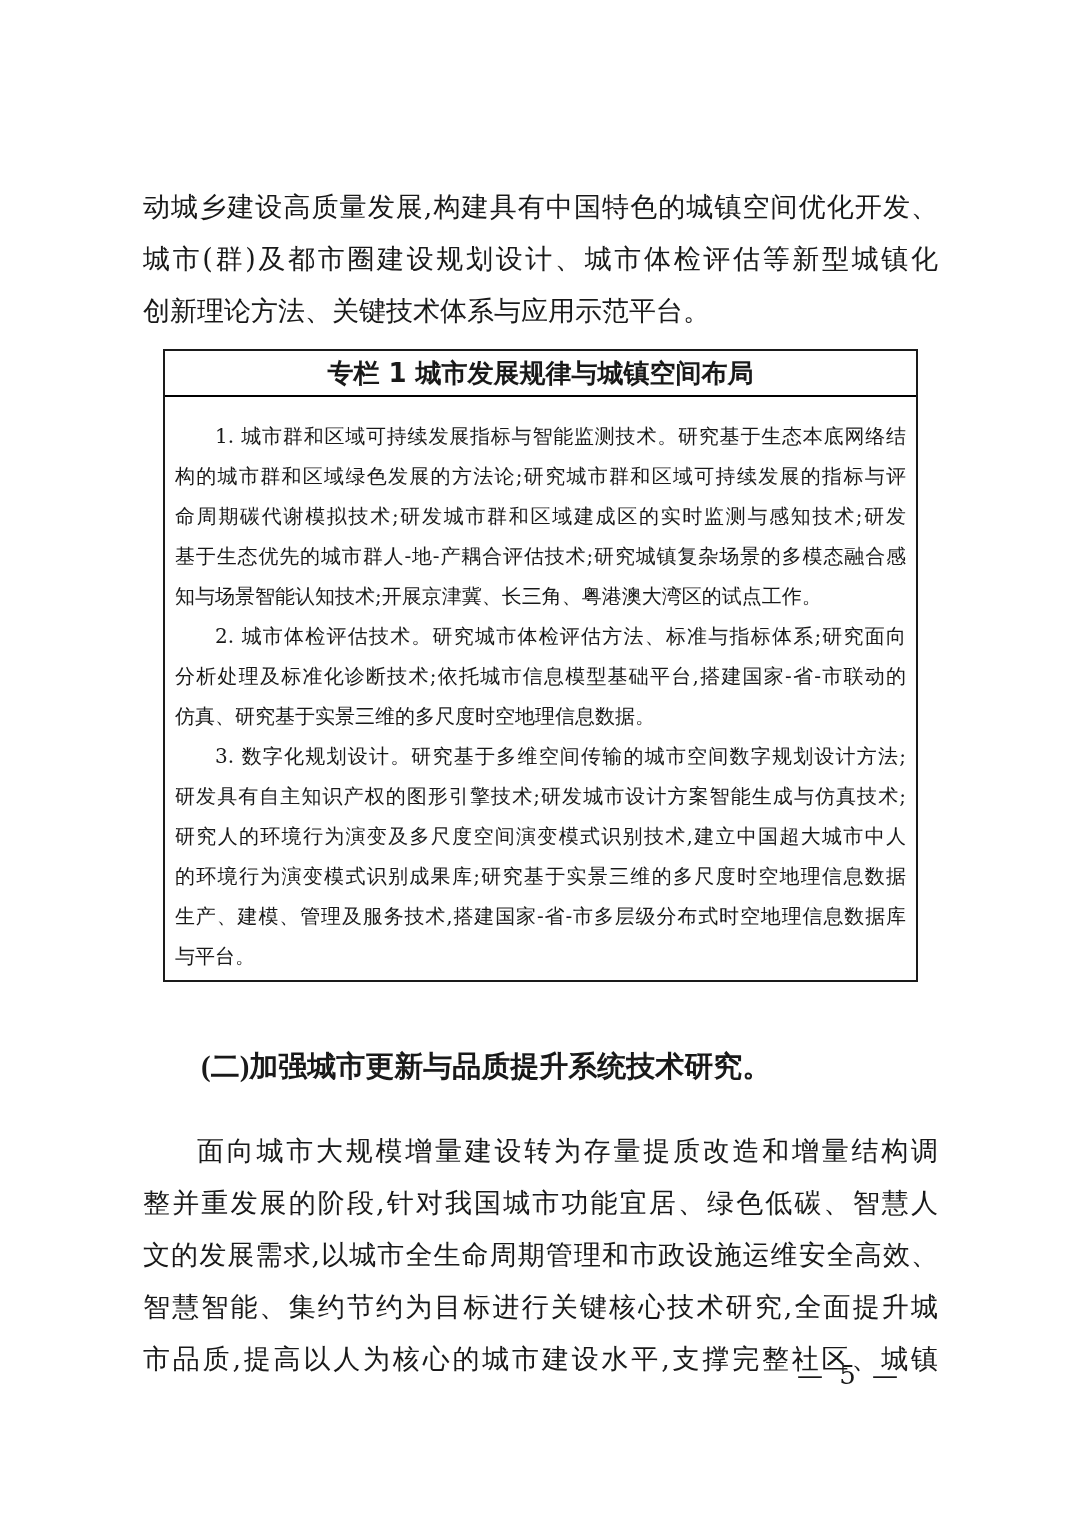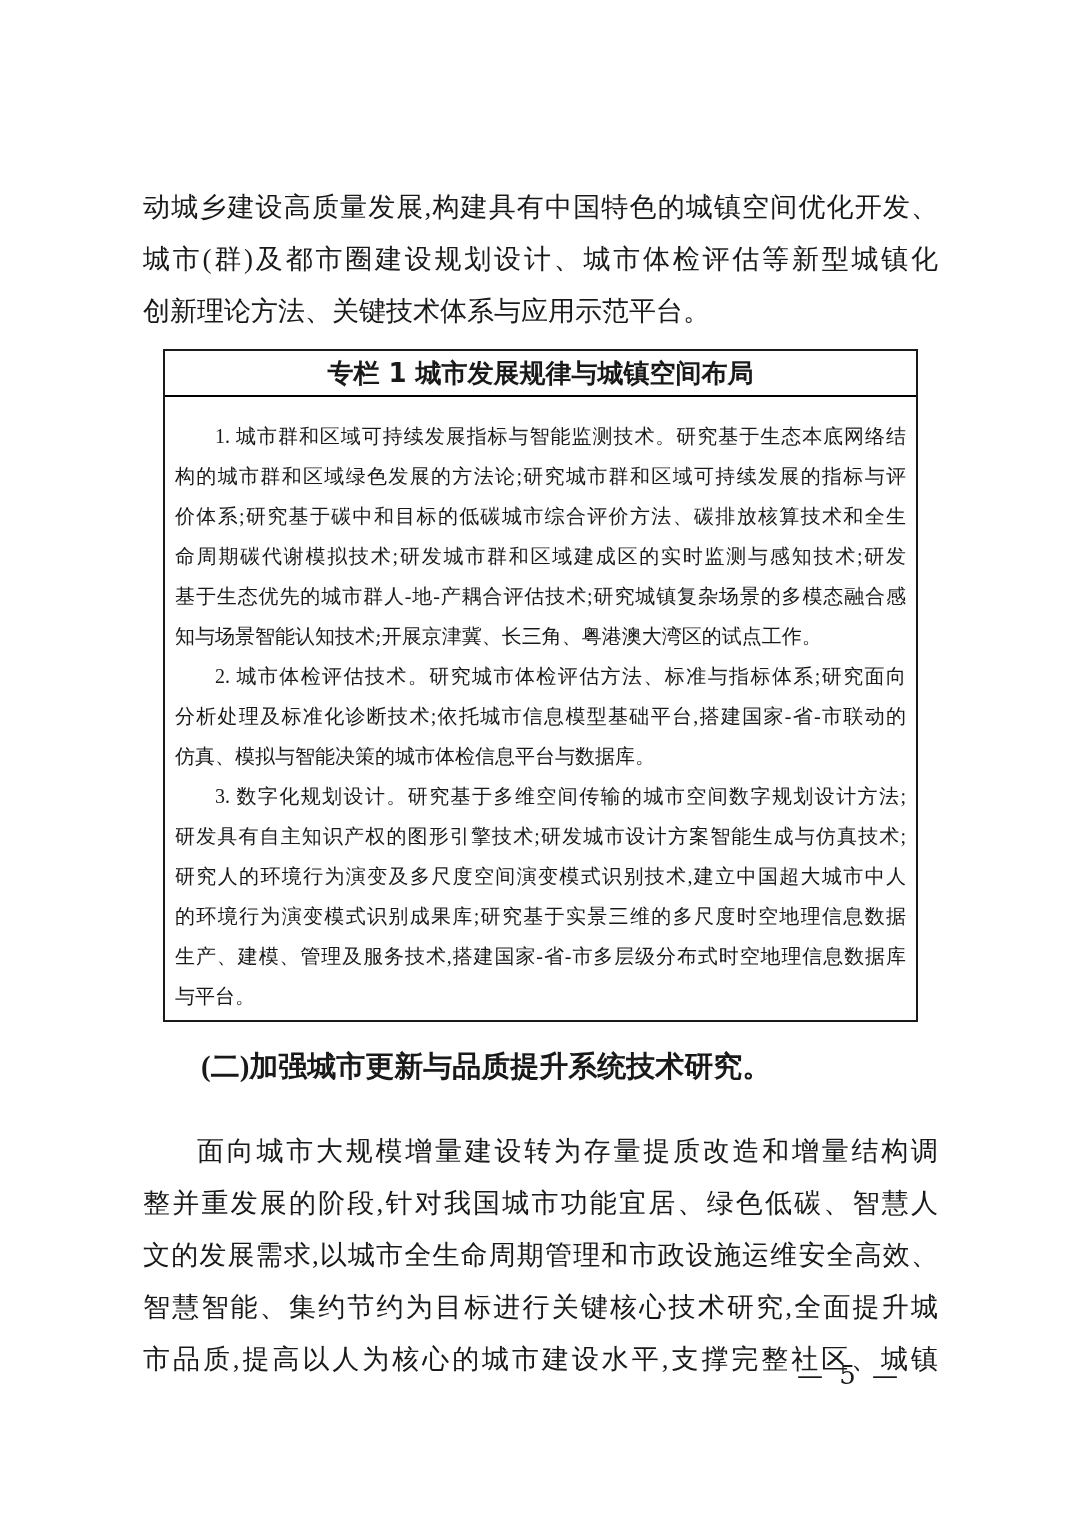--- a/index.html
+++ b/index.html
@@ -15,21 +15,21 @@
   .intro {
     position: absolute;
     left: 143px; top: 181px; width: 795px;
   }
   .intro .line {
     font-size: 27px;
     line-height: 52px;
     height: 52px;
     white-space: nowrap;
   }
-  .just { text-align: justify; text-align-last: justify; white-space: normal !important; font-family: Liberation Serif, serif; }
+  .just { text-align: justify; text-align-last: justify; white-space: normal !important; }
   .colbox {
     position: absolute;
     left: 163px; top: 349px; width: 755px;
     border: 2px solid #1a1a1a;
     box-sizing: border-box;
     background: #ffffff;
   }
   .colbox-title {
     font-size: 26px;
     font-weight: bold;
@@ -87,29 +87,28 @@
     <div class="line just">城市(群)及都市圈建设规划设计、城市体检评估等新型城镇化</div>
     <div class="line">创新理论方法、关键技术体系与应用示范平台。</div>
   </div>
 
   <div class="colbox">
     <div class="colbox-title">专栏 1  城市发展规律与城镇空间布局</div>
     <div class="colbox-body">
       <div>
         <div class="line just indent">1. 城市群和区域可持续发展指标与智能监测技术。研究基于生态本底网络结</div>
         <div class="line just">构的城市群和区域绿色发展的方法论;研究城市群和区域可持续发展的指标与评</div>
-        <div class="line just">价体系;研究基于碳中和目标的低碳城市综合评价方法、碳排放核算技术和全生</div>
         <div class="line just">命周期碳代谢模拟技术;研发城市群和区域建成区的实时监测与感知技术;研发</div>
         <div class="line just">基于生态优先的城市群人-地-产耦合评估技术;研究城镇复杂场景的多模态融合感</div>
         <div class="line">知与场景智能认知技术;开展京津冀、长三角、粤港澳大湾区的试点工作。</div>
       </div>
       <div>
         <div class="line just indent">2. 城市体检评估技术。研究城市体检评估方法、标准与指标体系;研究面向</div>
         <div class="line just">分析处理及标准化诊断技术;依托城市信息模型基础平台,搭建国家-省-市联动的</div>
-        <div class="line">仿真、模拟与智能决策的城市体检信息平台与数据库。</div>
+        <div class="line">仿真、研究基于实景三维的多尺度时空地理信息数据。</div>
       </div>
       <div>
         <div class="line just indent">3. 数字化规划设计。研究基于多维空间传输的城市空间数字规划设计方法;</div>
         <div class="line just">研发具有自主知识产权的图形引擎技术;研发城市设计方案智能生成与仿真技术;</div>
         <div class="line just">研究人的环境行为演变及多尺度空间演变模式识别技术,建立中国超大城市中人</div>
         <div class="line just">的环境行为演变模式识别成果库;研究基于实景三维的多尺度时空地理信息数据</div>
         <div class="line just">生产、建模、管理及服务技术,搭建国家-省-市多层级分布式时空地理信息数据库</div>
         <div class="line">与平台。</div>
       </div>
     </div>

